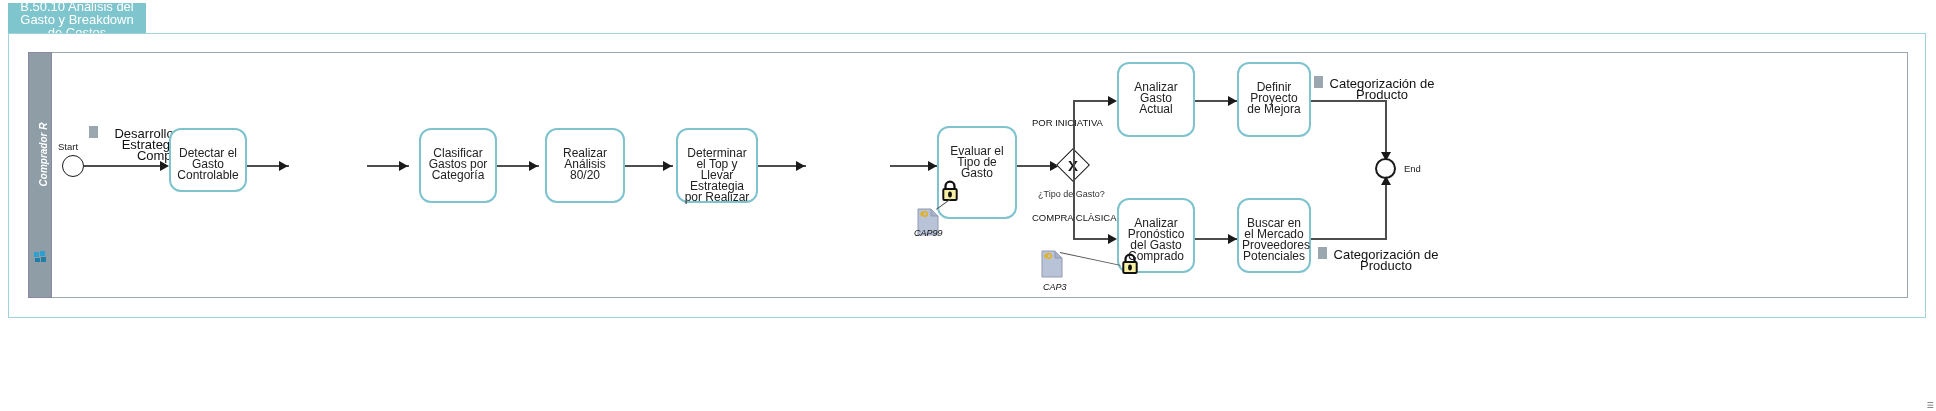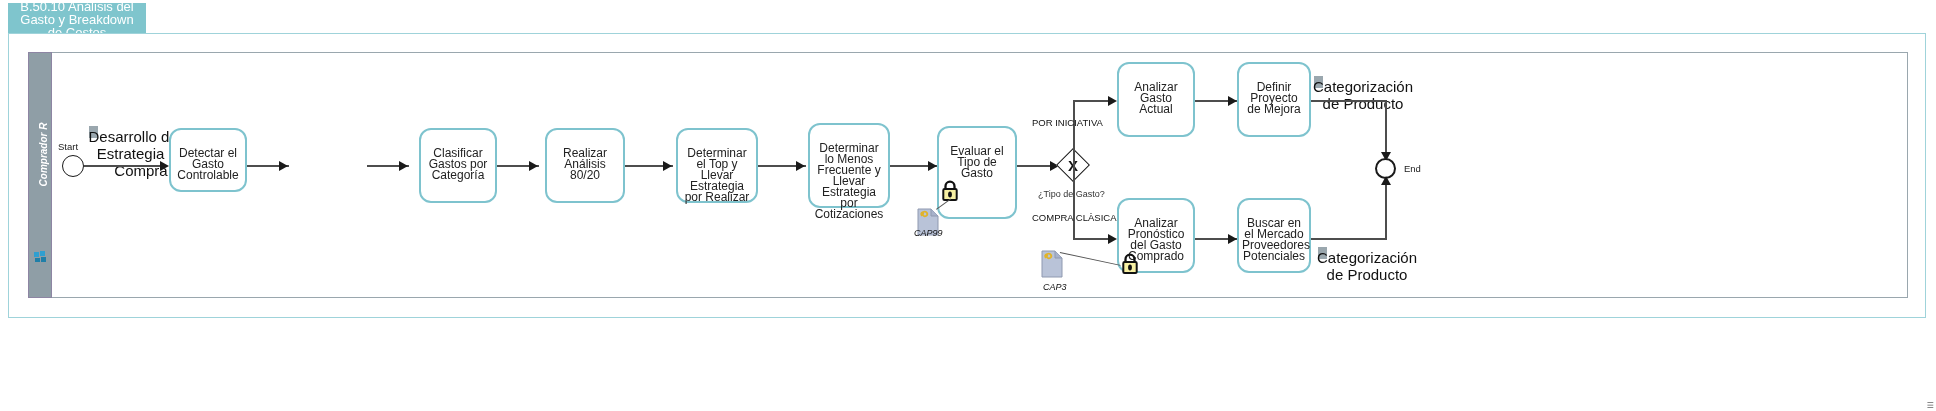--- a/index.html
+++ b/index.html
@@ -74,21 +74,21 @@
   .arr.d{border-left:5px solid transparent;border-right:5px solid transparent;border-top:9px solid #1a1a1a;}
   .arr.u{border-left:5px solid transparent;border-right:5px solid transparent;border-bottom:9px solid #1a1a1a;}
 
   
   .dataobj{position:absolute;width:22px;height:28px;}
   .dataobj-label{position:absolute;font-size:9px;font-style:italic;color:#111;white-space:nowrap;}
   .dobj-line{position:absolute;background:#555;height:1.2px;transform-origin:0 0;}
 
   .lock{position:absolute;width:18px;height:22px;}
 
-  .assoc-note{position:absolute;font-size:15px;line-height:17px;color:#111;text-align:center;}
+  .assoc-note{position:absolute;font-size:13px;line-height:11px;color:#111;text-align:center;margin-left:19px;}
   .note-sq{position:absolute;width:9px;height:12px;background:#9aa7ae;}
 
   .corner-mark{position:absolute;right:2px;bottom:1px;font-size:8px;color:#666;}
 </style>
 </head>
 <body>
 
 <div id="stage">
 
   <div class="title-banner">B.50.10 Análisis del Gasto y Breakdown de Costos</div>
@@ -134,23 +134,20 @@
   </div>
   <div class="ln h" style="left:625px;top:165px;width:48px;"></div>
   <div class="arr r" style="left:663px;top:161px;"></div>
 
   <div class="task" style="left:676px;top:128px;width:82px;height:75px;">
     <span>Determinar el Top y Llevar Estrategia por Realizar</span>
   </div>
   <div class="ln h" style="left:758px;top:165px;width:48px;"></div>
   <div class="arr r" style="left:796px;top:161px;"></div>
 
-  <div class="task" style="left:808px;top:123px;width:82px;height:85px;">
-    <span>Determinar lo Menos Frecuente y Llevar Estrategia por Cotizaciones</span>
-  </div>
   <div class="ln h" style="left:890px;top:165px;width:48px;"></div>
   <div class="arr r" style="left:928px;top:161px;"></div>
 
   <div class="task" style="left:937px;top:126px;width:80px;height:93px;">
     <span>Evaluar el Tipo de Gasto</span>
   </div>
 
   <svg class="lock" style="left:941px;top:180px;" viewBox="0 0 18 22">
     <path d="M4.5 9 V6.2 A4.5 4.5 0 0 1 13.5 6.2 V9" fill="none" stroke="#111" stroke-width="2.3"></path>
     <rect x="2.3" y="9" width="13.4" height="11" rx="1.3" fill="#f7f0a3" stroke="#111" stroke-width="2"></rect>

